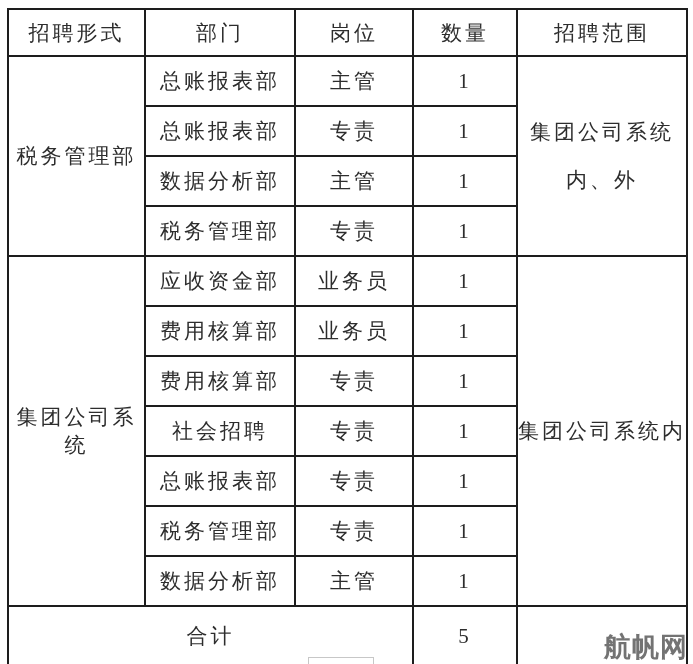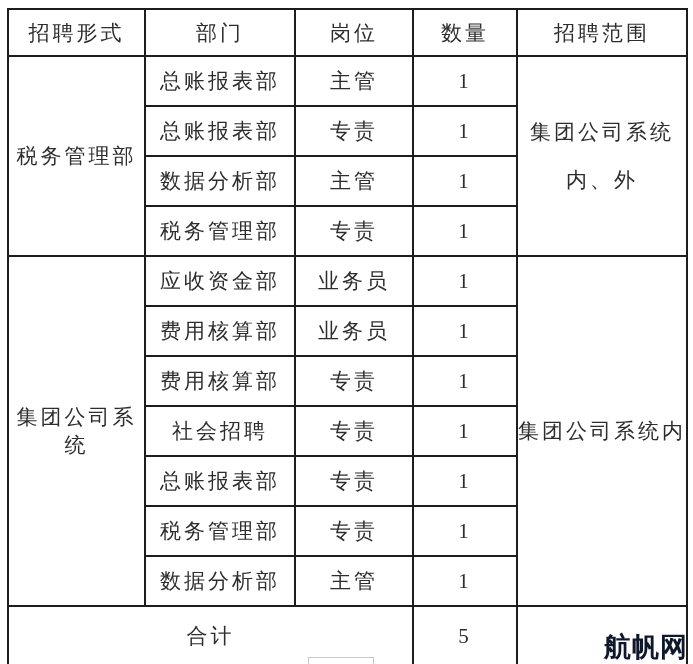--- a/index.html
+++ b/index.html
@@ -166,17 +166,17 @@
     <tr class="totalrw">
       <td colspan="3">合计</td>
       <td class="num">5</td>
       <td></td>
     </tr>
   </tbody>
     </table>
 
   <div class="page-edge-artifact"></div>
 
-  <div class="watermark" style="color: #0f172a; margin-left: 32px;">
+  <div class="watermark" style="color: #737373; margin-left: 32px;">
     <span class="wm-name">航帆网</span>
   </div>
 
 </div>
 
 </body></html>

